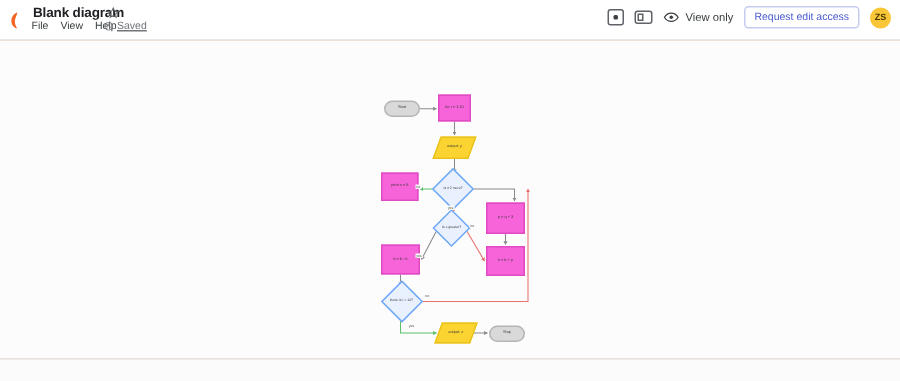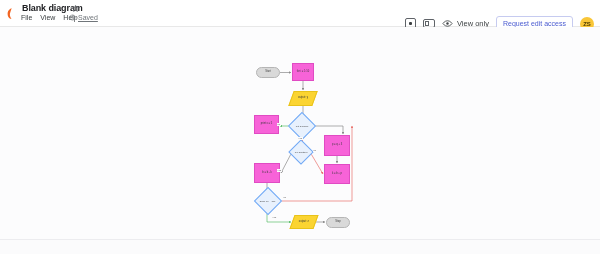--- a/index.html
+++ b/index.html
@@ -51,21 +51,21 @@
     display: flex; align-items: center; gap: 2px;
   }
   .clock-icon { width: 7px; height: 7px; color: #70757a; display:block; }
   .saved-text {
     font-size: 7px; color: #70757a;
     text-decoration: underline; cursor: pointer;
     white-space: nowrap;
   }
 
   .header-right {
-    position: absolute; right: 6px; top: 16px;
+    position: absolute; right: 6px; top: 4px;
     display: flex; align-items: center; gap: 7px;
   }
   .hicon {
     width: 11px; height: 11px; color: #3c4043;
     cursor: pointer; display: block;
   }
   .hicon-box {
     width: 11px; height: 11px;
     border: 1px solid #5f6368; border-radius: 2px;
     box-sizing: border-box; position: relative; cursor: pointer;

